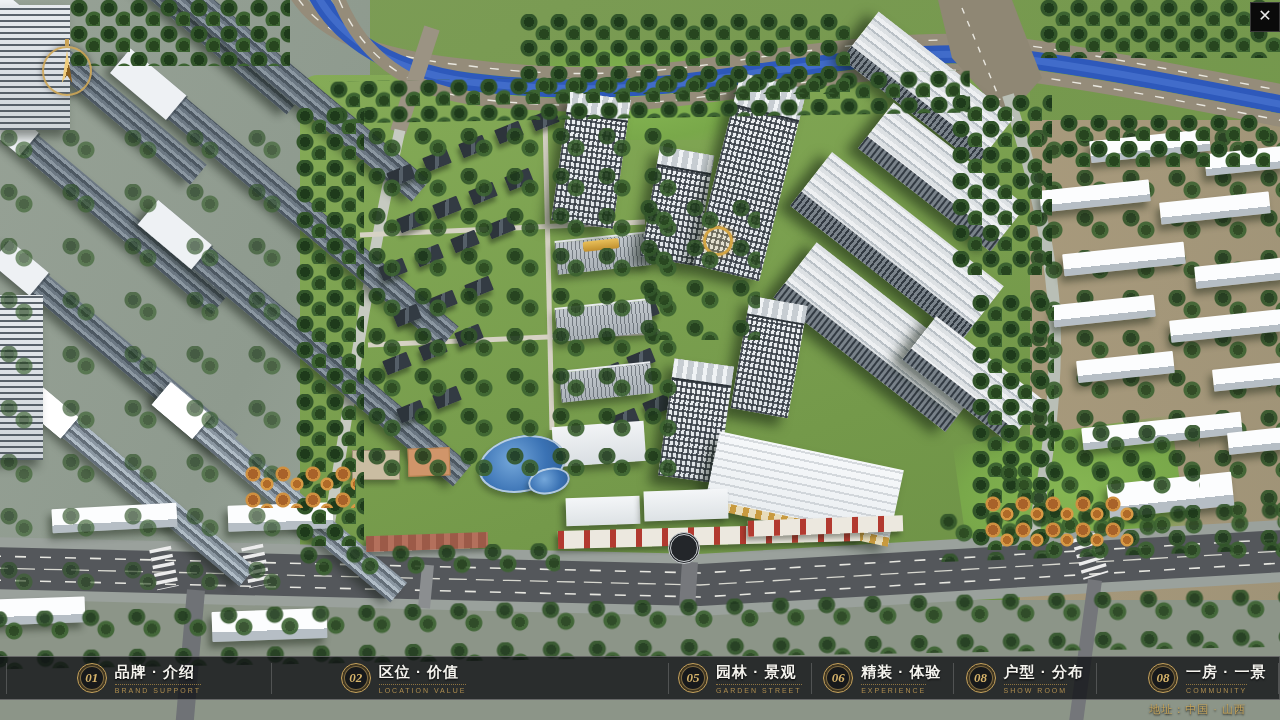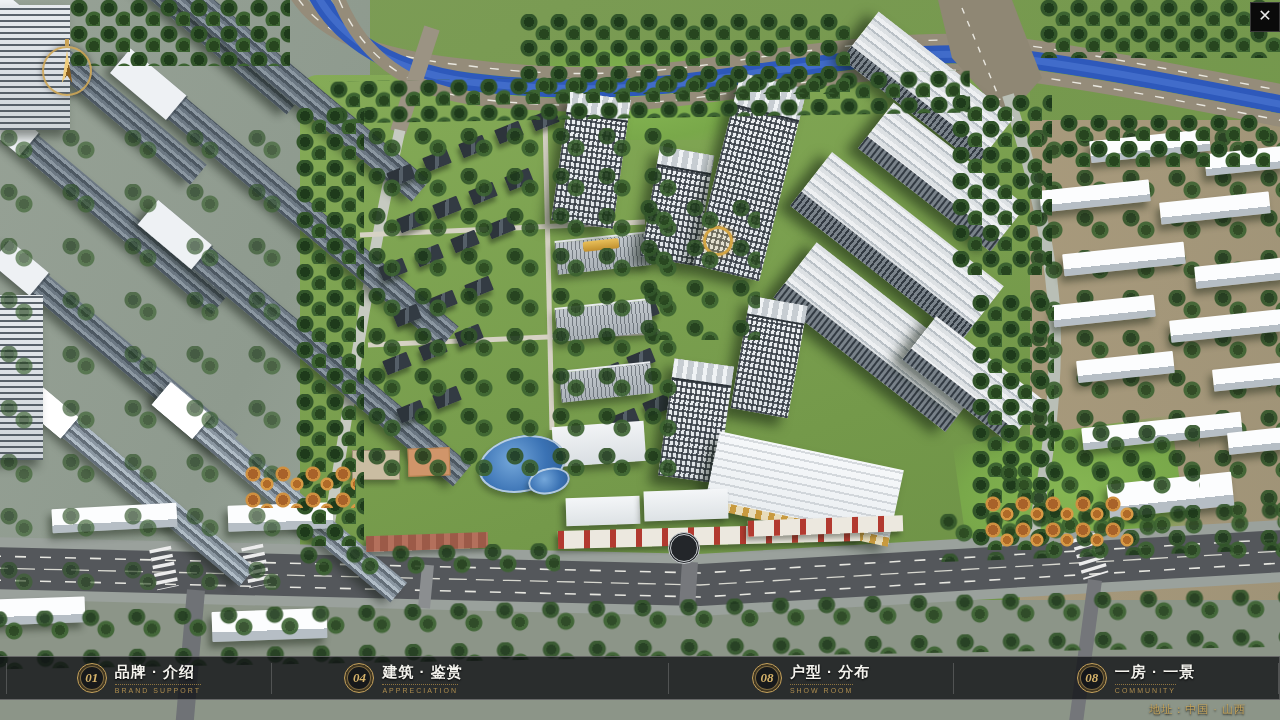--- a/index.html
+++ b/index.html
@@ -301,30 +301,44 @@
   <div id="navbar">
     <div class="nav-group left">
       <div class="nav-item">
         <div class="badge">01</div>
         <div class="nav-text">
           <span class="nav-label">品牌 · 介绍</span>
           <span class="nav-caption">BRAND SUPPORT</span>
         </div>
       </div>
       <div class="nav-item">
-        <div class="badge">04</div>
-        <div class="nav-text">
-          <span class="nav-label">建筑 · 鉴赏</span>
-          <span class="nav-caption">APPRECIATION</span>
+        <div class="badge">02</div>
+        <div class="nav-text">
+          <span class="nav-label">区位 · 价值</span>
+          <span class="nav-caption">LOCATION VALUE</span>
         </div>
       </div>
     </div>
     <div id="nav-logo-gap"></div>
     <div class="nav-group right">
       <div class="nav-item">
+        <div class="badge">05</div>
+        <div class="nav-text">
+          <span class="nav-label">园林 · 景观</span>
+          <span class="nav-caption">GARDEN STREET</span>
+        </div>
+      </div>
+      <div class="nav-item">
+        <div class="badge">06</div>
+        <div class="nav-text">
+          <span class="nav-label">精装 · 体验</span>
+          <span class="nav-caption">EXPERIENCE</span>
+        </div>
+      </div>
+      <div class="nav-item">
         <div class="badge">08</div>
         <div class="nav-text">
           <span class="nav-label">户型 · 分布</span>
           <span class="nav-caption">SHOW ROOM</span>
         </div>
       </div>
       <div class="nav-item">
         <div class="badge">08</div>
         <div class="nav-text">
           <span class="nav-label">一房 · 一景</span>

